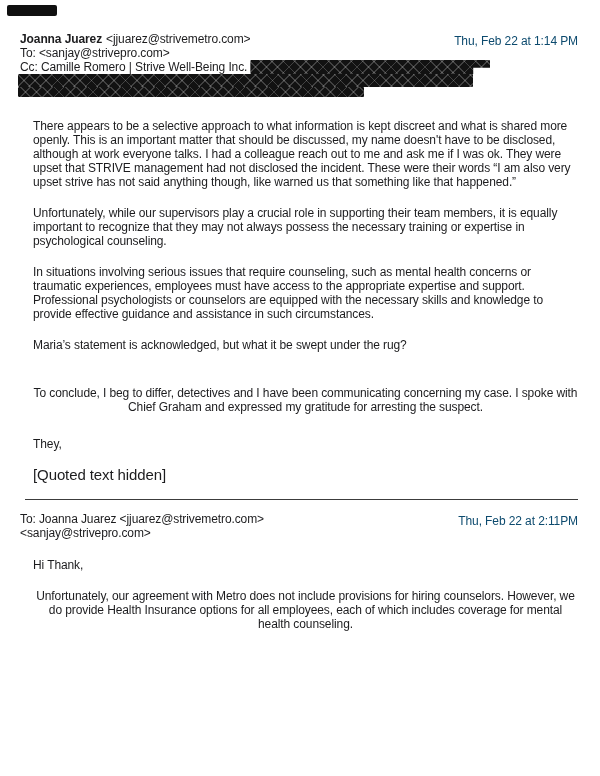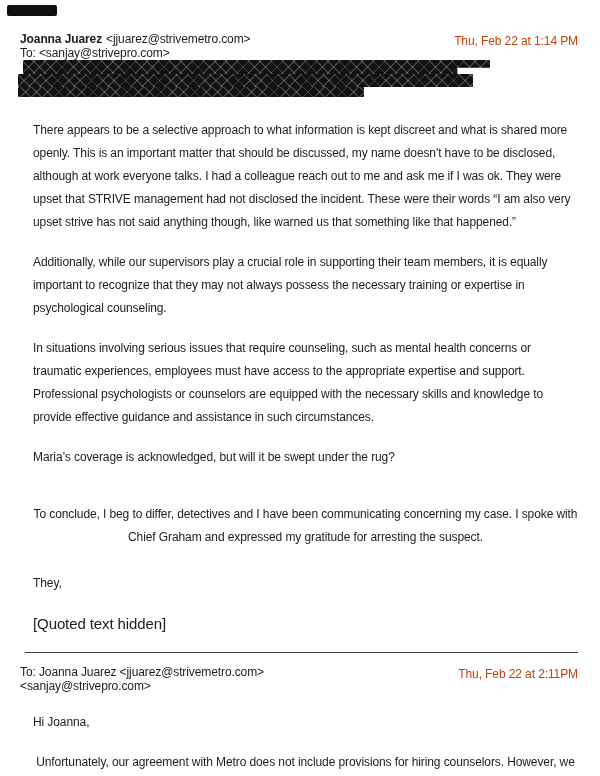--- a/index.html
+++ b/index.html
@@ -15,41 +15,41 @@
     position:absolute;left:7px;top:5px;width:50px;height:11px;
     background:#101010;border-radius:2px;
   }
   .content{position:absolute;left:20px;top:33px;width:558px;}
   
   .email-header{position:relative;font-size:12px;letter-spacing:-0.1px;}
   .h-line{line-height:13.5px;height:13.5px;white-space:nowrap;}
   .sender-name{font-weight:bold;}
   .sender-email{margin-left:4px;}
   .timestamp{
-    position:absolute;top:1px;right:0;font-size:12px;color:#c2410c;
+    position:absolute;top:1px;right:0;font-size:12px;color:#0c4a6e;
     letter-spacing:-0.1px;
   }
   .cc-row{display:flex;align-items:stretch;height:14px;}
   .cc-text{line-height:14px;white-space:nowrap;flex:none;}
   
   .xhatch{
     background-color:#121212;
     background-image:
       repeating-linear-gradient(45deg,  rgba(255,255,255,0.20) 0 1.2px, transparent 1.2px 8px),
       repeating-linear-gradient(135deg, rgba(255,255,255,0.20) 0 1.2px, transparent 1.2px 8px);
     border-radius:1px;
   }
   .r1{flex:1;margin-left:3px;margin-right:88px;
       clip-path:polygon(0 0,100% 0,100% 55%,93% 55%,93% 100%,0 100%);}
   .r2{width:455px;height:13px;margin-left:-2px;}
   .r3{width:346px;height:10px;margin-left:-2px;}
   .r-cc2{flex:1;margin-left:4px;margin-right:141px;}
   
   .email-body{margin:22px 0 0 13px;font-size:12px;letter-spacing:-0.1px;width:545px;}
-  .email-body p{margin:0 0 17px;line-height:23px;}
+  .email-body p{margin:0 0 17px;line-height:14px;}
   .email-body p.gap-lg{margin-bottom:34px;}
   .email-body p.gap-md{margin-bottom:23px;text-align:center;}
   .signoff{margin:0 0 4px;line-height:17.5px;}
   .quoted{font-size:15px;line-height:13px;margin:3px 0 0;color:#1c1c1e;}
   
   .thread-divider{
     border:none;border-top:1px solid #3c3c3c;
     margin:12px 0 13px 5px;height:0;
   }
   .body2{margin-top:18px;}
@@ -66,48 +66,49 @@
 
   <div class="content">
 
     <div>
       <div class="email-header">
         <div class="h-line">
           <span class="sender-name">Joanna Juarez</span><span class="sender-email">&lt;jjuarez@strivemetro.com&gt;</span>
         </div>
         <div class="h-line">To: &lt;sanjay@strivepro.com&gt;</div>
         <div class="cc-row">
+          <span class="cc-text">Cc: Camille Romero | Strive Well-Being Inc.</span>
           <span class="xhatch r1"></span>
         </div>
         <div class="xhatch r2"></div>
         <div class="xhatch r3"></div>
         <div class="timestamp">Thu, Feb 22 at 1:14 PM</div>
       </div>
 
       <div class="email-body">
         <p>There appears to be a selective approach to what information is kept discreet and what is shared more openly. This is an important matter that should be discussed, my name doesn't have to be disclosed, although at work everyone talks. I had a colleague reach out to me and ask me if I was ok. They were upset that STRIVE management had not disclosed the incident. These were their words “I am also very upset strive has not said anything though, like warned us that something like that happened.”</p>
-        <p>Additionally, while our supervisors play a crucial role in supporting their team members, it is equally important to recognize that they may not always possess the necessary training or expertise in psychological counseling.</p>
+        <p>Unfortunately, while our supervisors play a crucial role in supporting their team members, it is equally important to recognize that they may not always possess the necessary training or expertise in psychological counseling.</p>
         <p>In situations involving serious issues that require counseling, such as mental health concerns or traumatic experiences, employees must have access to the appropriate expertise and support. Professional psychologists or counselors are equipped with the necessary skills and knowledge to provide effective guidance and assistance in such circumstances.</p>
-        <p class="gap-lg">Maria’s coverage is acknowledged, but will it be swept under the rug?</p>
+        <p class="gap-lg">Maria’s statement is acknowledged, but what it be swept under the rug?</p>
         <p class="gap-md">To conclude, I beg to differ, detectives and I have been communicating concerning my case. I spoke with Chief Graham and expressed my gratitude for arresting the suspect.</p>
         <p class="signoff">They,</p>
         <p class="quoted">[Quoted text hidden]</p>
       </div>
     </div>
 
     <hr class="thread-divider">
 
     <div>
       <div class="email-header">
         <div class="h-line">To: Joanna Juarez &lt;jjuarez@strivemetro.com&gt;</div>
         <div class="h-line">&lt;sanjay@strivepro.com&gt;</div>
         <div class="timestamp">Thu, Feb 22 at 2:11PM</div>
       </div>
 
       <div class="email-body body2">
-        <p class="greeting">Hi Joanna,</p>
+        <p class="greeting">Hi Thank,</p>
         <p class="tight">Unfortunately, our agreement with Metro does not include provisions for hiring counselors. However, we do provide Health Insurance options for all employees, each of which includes coverage for mental health counseling.</p>
 
       </div>
     </div>
 
   </div>
 </div>
 
 </body></html>

